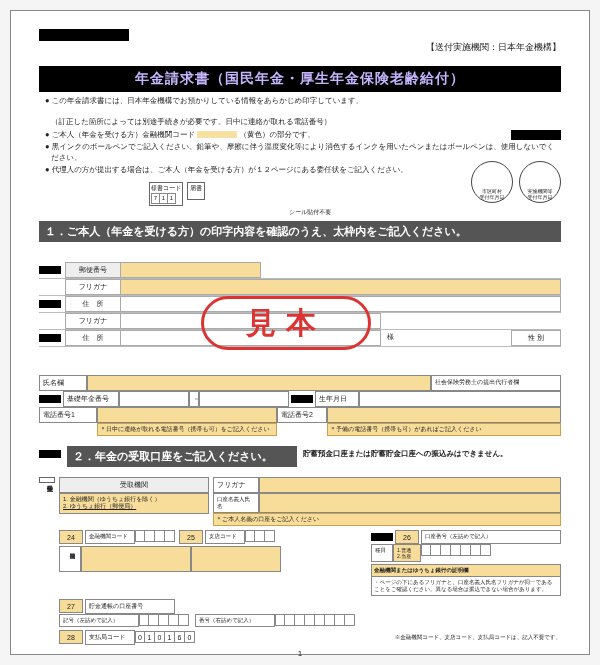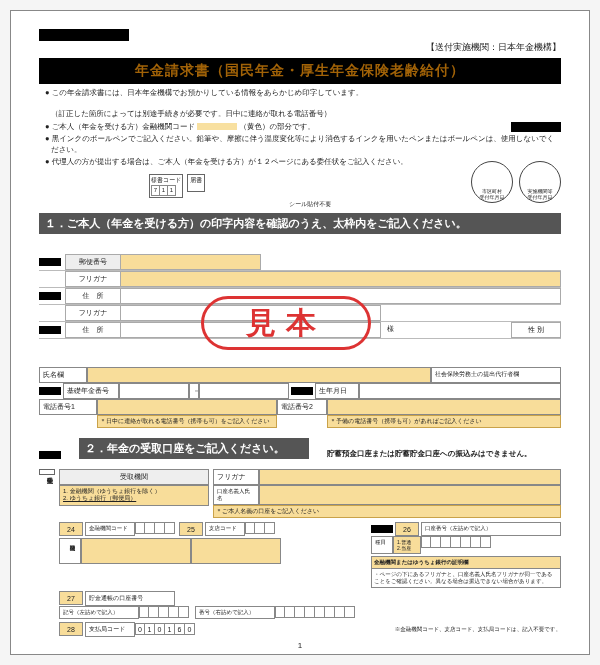--- a/index.html
+++ b/index.html
@@ -11,25 +11,25 @@
     font-size: 8px;
     color: #222;
   }
   .page {
     width: 580px; height: 645px;
     background: #fff;
     border: 1px solid #888;
     padding: 18px 28px 8px 28px;
     position: relative;
   }
-  .topright { text-align: right; font-size: 9px; margin-bottom: 4px; }
+  .topright { text-align: right; font-size: 9px; margin-bottom: 12px; }
   .redact { display: inline-block; width: 90px; height: 12px; background: #000; vertical-align: top; }
   .redact-sm { width: 22px; height: 8px; background:#000; display:inline-block; }
   .title-bar {
-    background: #000; color: #a16207;
+    background: #000; color: #c4b5fd;
     font-size: 14px; font-weight: bold;
     text-align: center; padding: 4px 0; letter-spacing: 1px;
   }
   .bullets { margin: 4px 0 6px 6px; font-size: 7.5px; line-height: 1.4; }
   .bullets li { list-style: none; text-indent: -6px; padding-left: 6px; margin-bottom: 2px;}
   .hl { background: #f8e0a0; display:inline-block; width:40px; height:7px; vertical-align:middle;}
   .seals { position: absolute; right: 28px; top: 150px; display: flex; gap: 6px; }
   .seal { width:42px; height:42px; border:1px solid #444; border-radius:50%; font-size:5px; text-align:center; display:flex; flex-direction:column; justify-content:flex-end; align-items:center; padding-bottom:2px;}
   .seal .t { flex:0; margin-top:4px;}
   .code-box { border:1px solid #666; padding:1px; display:inline-block; font-size:6px; }
@@ -179,21 +179,21 @@
       <div class="cell o flex1"></div>
     </div>
     <div class="grid">
       <span style="width:58px;"></span>
       <span class="hint" style="width:180px;">＊日中に連絡が取れる電話番号（携帯も可）をご記入ください</span>
       <span style="width:50px;"></span>
       <span class="hint flex1">＊予備の電話番号（携帯も可）があればご記入ください</span>
     </div>
   </div>
 
-  <div style="display:flex;align-items:flex-end;gap:18px;margin-top:6px;">
+  <div style="display:flex;align-items:center;gap:6px;margin-top:6px;">
     <span class="redact-sm"></span>
     <div class="section-bar" style="flex:0 0 230px;">２．年金の受取口座をご記入ください。</div>
     <b style="font-size:7.5px;">貯蓄預金口座または貯蓄貯金口座への振込みはできません。</b>
   </div>
 
   <div class="sec2">
     <div class="sidelab">年金受取先</div>
     <div style="flex:1;">
       <div style="display:flex;gap:4px;">
         <div style="flex:0 0 150px;">

